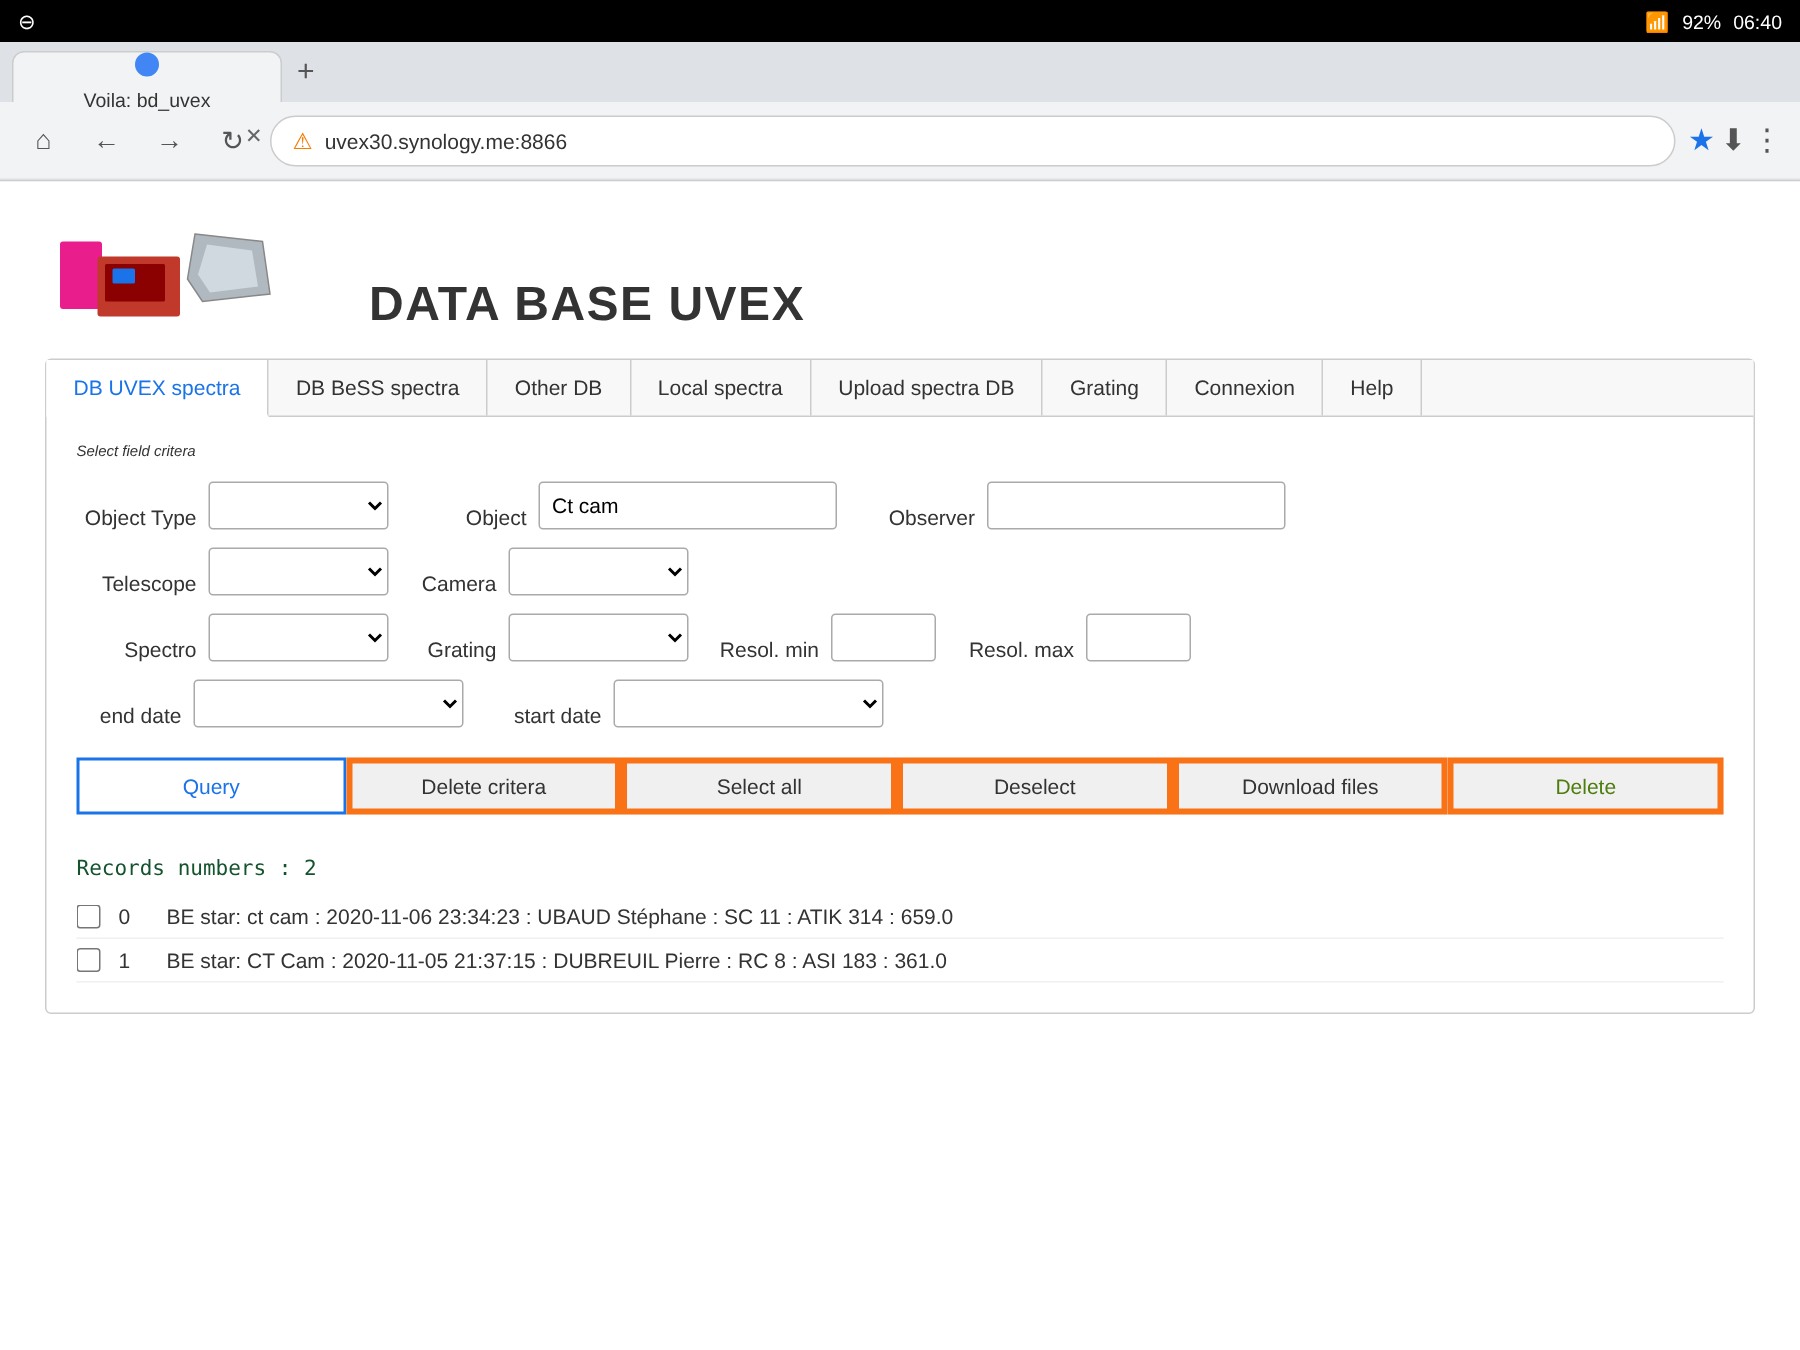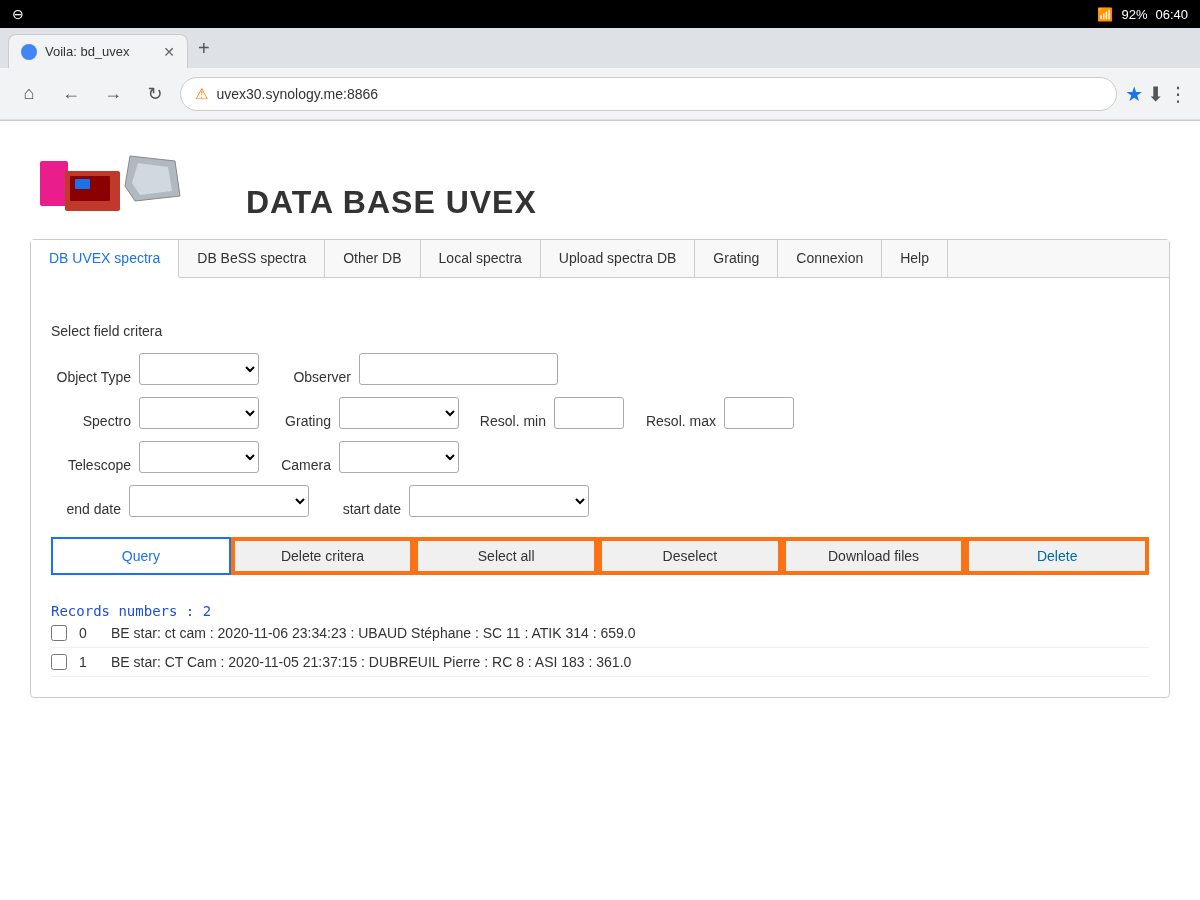--- a/index.html
+++ b/index.html
@@ -41,20 +41,21 @@
       height: 34px;
       display: flex;
       align-items: center;
       padding: 0 12px;
       gap: 8px;
       font-size: 13px;
       color: #333;
       min-width: 180px;
       border: 1px solid #ccc;
       border-bottom: none;
+      flex-direction: column;
     }
     .browser-tab .tab-favicon {
       width: 16px; height: 16px;
       background: #4285f4;
       border-radius: 50%;
       display: inline-block;
       flex-shrink: 0;
     }
     .browser-tab .tab-close {
       margin-left: auto;
@@ -175,24 +176,24 @@
       margin-bottom: -1px;
       font-weight: 400;
       color: #1a73e8;
     }
 
     
     .form-area {
       padding: 18px 20px;
     }
     .form-title {
-      font-size: 14px;
+      font-size: 10px;
       color: #333;
       margin-bottom: 14px;
-      margin-top: 27px;
+      font-style: italic;
     }
 
     .form-row {
       display: flex;
       align-items: center;
       gap: 12px;
       margin-bottom: 12px;
       flex-wrap: wrap;
     }
     .field-group {
@@ -242,32 +243,33 @@
       font-size: 14px;
       cursor: pointer;
       color: #333;
     }
     .action-btn.primary {
       background: #fff;
       color: #1a73e8;
       border: 2px solid #1a73e8;
     }
     .action-btn.disabled {
-      color: #0369a1;
+      color: #4d7c0f;
       cursor: default;
     }
 
     
     .results-area {
       padding: 10px 20px 20px;
     }
     .records-info {
       font-size: 14px;
       font-family: monospace;
-      color: #1d4ed8;
+      color: #14532d;
+      margin-bottom: 10px;
     }
     .record-row {
       display: flex;
       align-items: center;
       gap: 12px;
       padding: 6px 0;
       font-size: 14px;
       color: #333;
       border-bottom: 1px solid #f0f0f0;
     }
@@ -362,60 +364,64 @@
       <div class="form-title">Select field critera</div>
 
       <div class="form-row">
         <div class="field-group">
           <label class="field-label">Object Type</label>
           <select class="field-select">
             <option value=""></option>
           </select>
         </div>
         <div class="field-group">
+          <label class="field-label">Object</label>
+          <input type="text" class="field-input field-input-text" value="Ct cam" style="">
+        </div>
+        <div class="field-group">
           <label class="field-label">Observer</label>
           <input type="text" class="field-input field-input-text" style="">
         </div>
       </div>
 
       <div class="form-row">
         <div class="field-group">
+          <label class="field-label">Telescope</label>
+          <select class="field-select">
+            <option value=""></option>
+          </select>
+        </div>
+        <div class="field-group">
+          <label class="field-label" style="min-width:60px;">Camera</label>
+          <select class="field-select">
+            <option value=""></option>
+          </select>
+        </div>
+      </div>
+
+      <div class="form-row">
+        <div class="field-group">
           <label class="field-label">Spectro</label>
           <select class="field-select">
             <option value=""></option>
           </select>
         </div>
         <div class="field-group">
           <label class="field-label" style="min-width:60px;">Grating</label>
           <select class="field-select">
             <option value=""></option>
           </select>
         </div>
         <div class="field-group">
           <label class="field-label" style="min-width:75px;">Resol. min</label>
           <input type="text" class="field-input" style="width: 70px;">
         </div>
         <div class="field-group">
           <label class="field-label" style="min-width:80px;">Resol. max</label>
           <input type="text" class="field-input" style="width: 70px;">
-        </div>
-      </div>
-
-      <div class="form-row">
-        <div class="field-group">
-          <label class="field-label">Telescope</label>
-          <select class="field-select">
-            <option value=""></option>
-          </select>
-        </div>
-        <div class="field-group">
-          <label class="field-label" style="min-width:60px;">Camera</label>
-          <select class="field-select">
-            <option value=""></option>
-          </select>
         </div>
       </div>
 
       <div class="form-row">
         <div class="field-group">
           <label class="field-label" style="min-width:70px;">end date</label>
           <select class="field-select" style="min-width:180px;">
             <option value=""></option>
           </select>
         </div>

